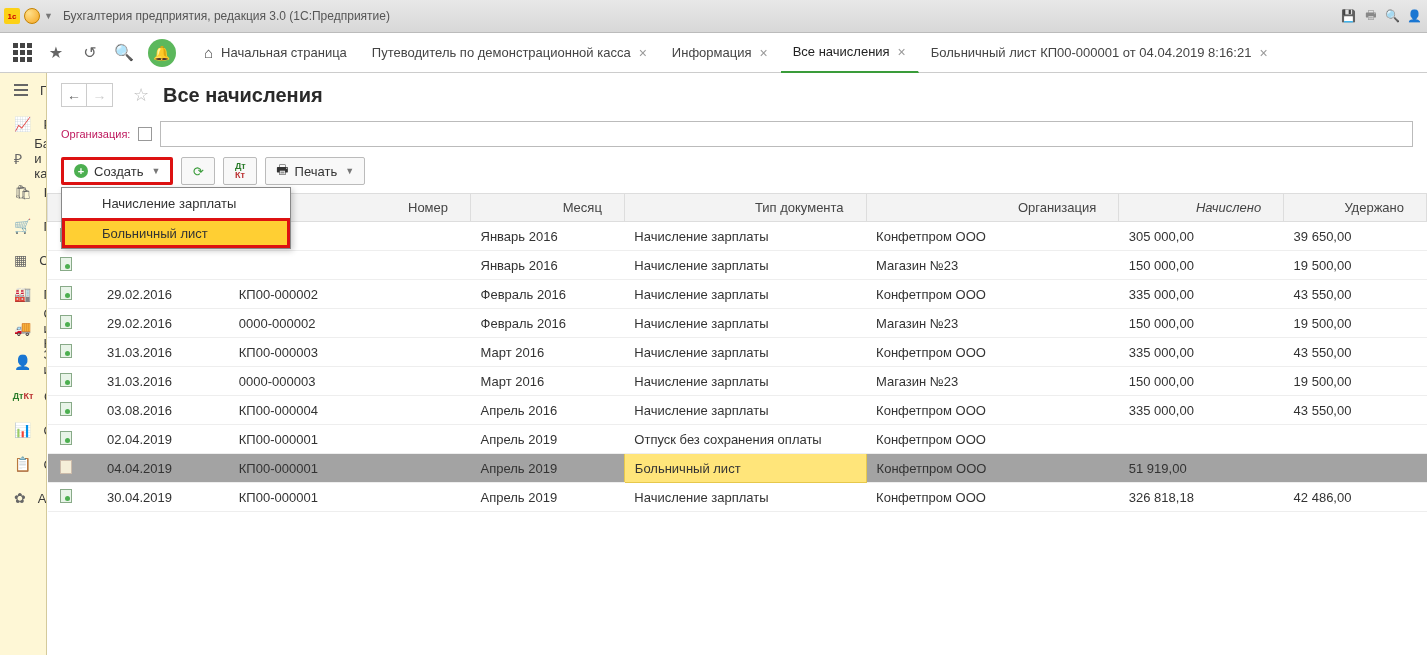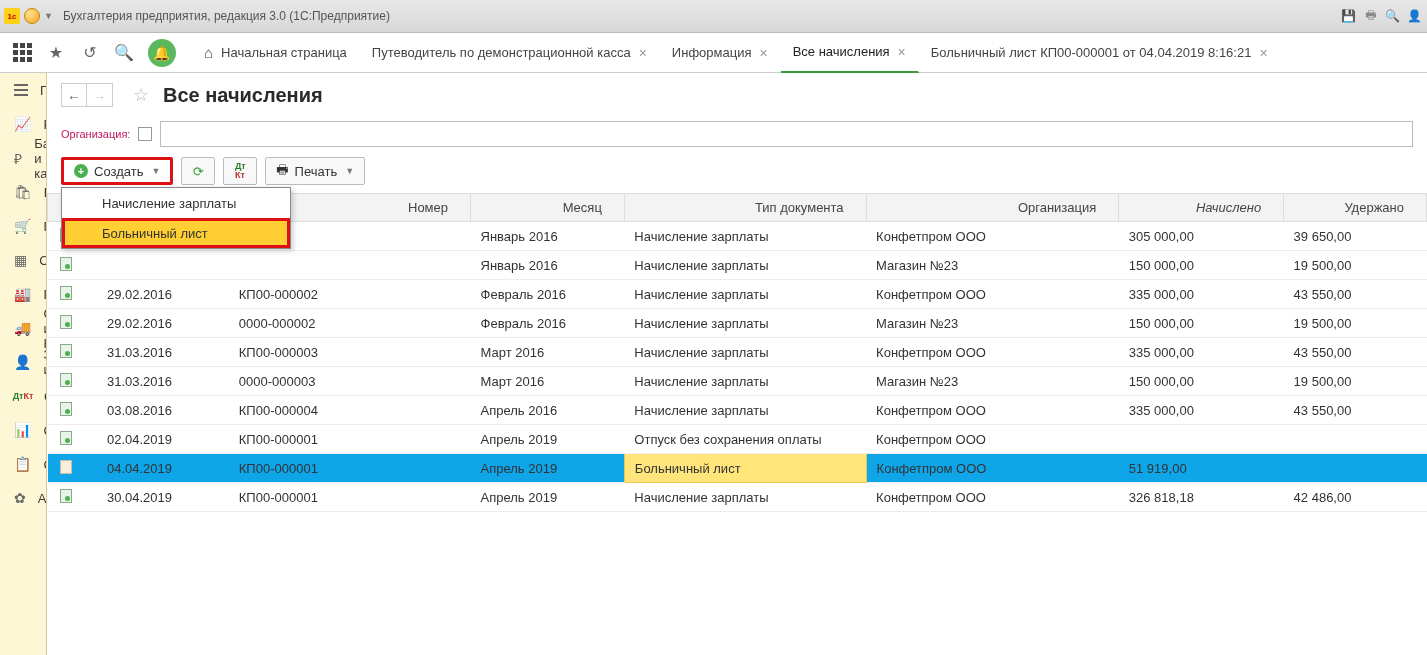--- a/index.html
+++ b/index.html
@@ -65,21 +65,21 @@
 .grid { flex: 1; overflow: auto; }
 .grid table { border-collapse: collapse; width: 100%; min-width: 1380px; }
 .grid th { background: #f3f3f3; border: 1px solid #ddd; padding: 6px 22px; text-align: right; font-weight: normal; color: #444; font-size: 13px; height: 28px; }
 .grid td { border-bottom: 1px solid #eee; padding: 5px 10px; font-size: 13px; color: #333; height: 29px; }
 .grid td.num { }
 .row-icon { display: inline-flex; width: 16px; height: 14px; align-items: center; justify-content: center; margin-right: 6px; }
 .doc-icon { width: 12px; height: 14px; border: 1px solid #8a8; background: #e8f4e8; position: relative; }
 .doc-icon.plain { border-color: #cba; background: #f5eed8; }
 .doc-icon::after { content: ""; position: absolute; bottom: 1px; right: 1px; width: 5px; height: 5px; background: #4caf50; border-radius: 50%; }
 .doc-icon.plain::after { display: none; }
-tr.selected td { background: #0ea5e9; }
+tr.selected td { background: #a3a3a3; }
 tr.selected td.doc-type { background: #ffe57a; border: 1px solid #e6c84c; }
 .col-icon { width: 30px; }
 .col-date { width: 120px; }
 .col-number { width: 220px; }
 .col-month { width: 140px; }
 .col-type { width: 220px; }
 .col-org { width: 230px; }
 .col-accr { width: 150px; font-style: italic; }
 .col-ded { width: 130px; }
 </style>

